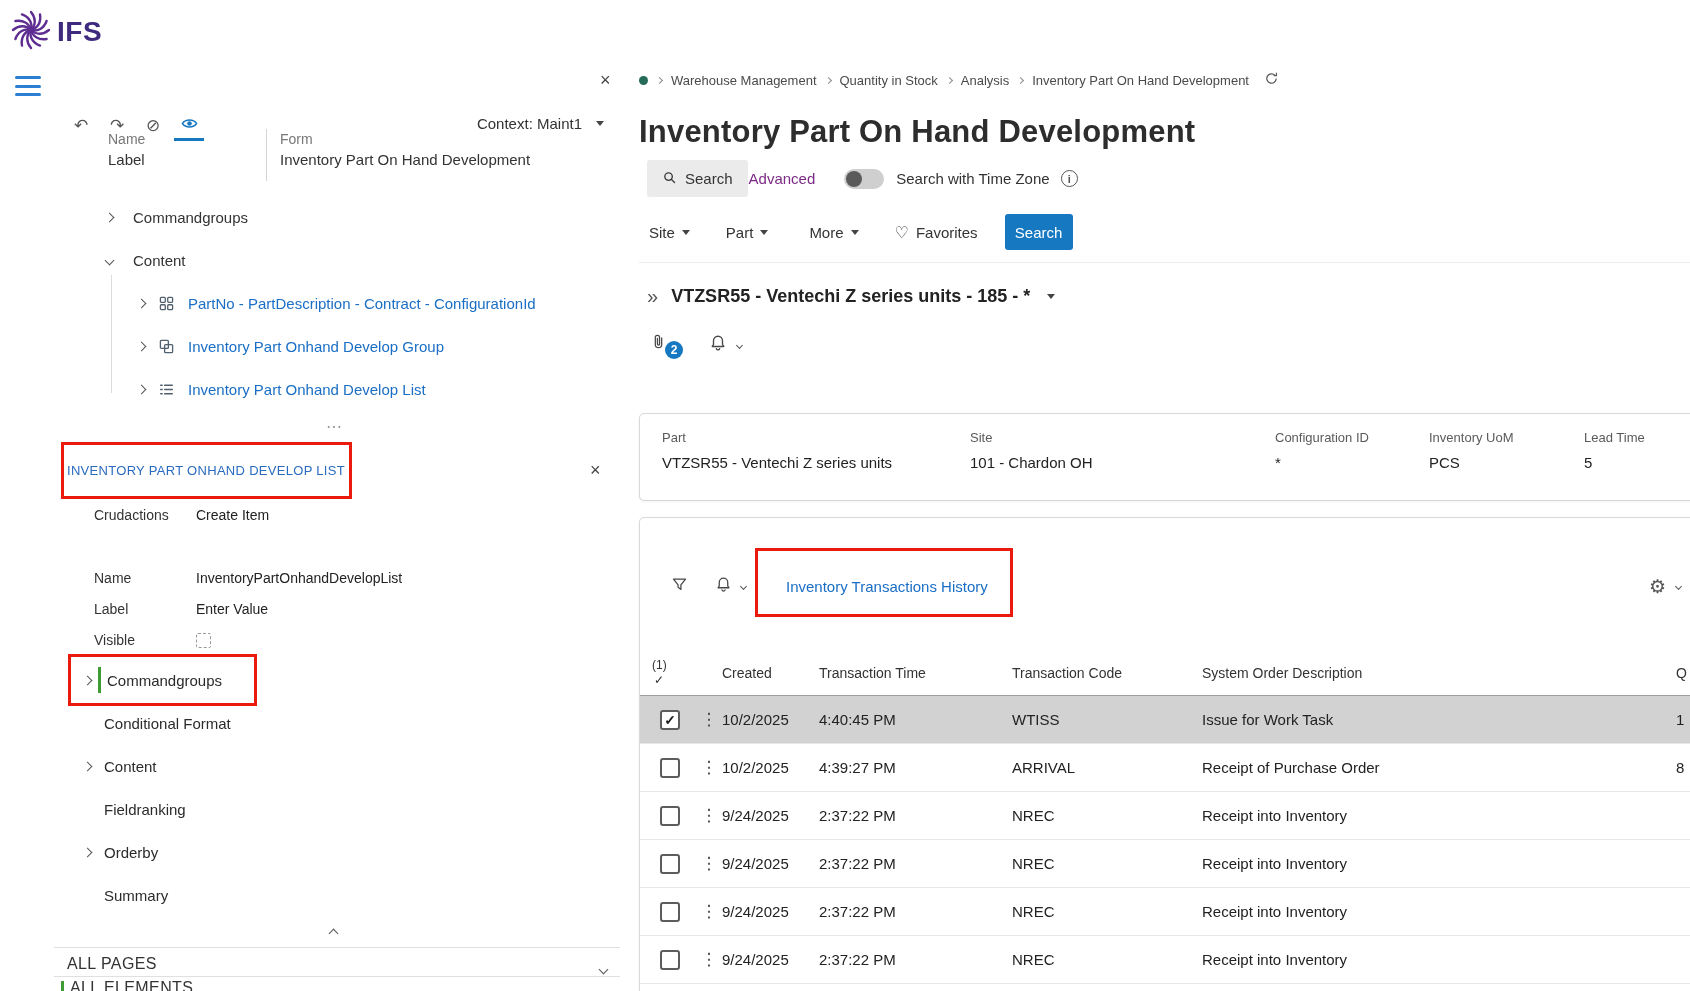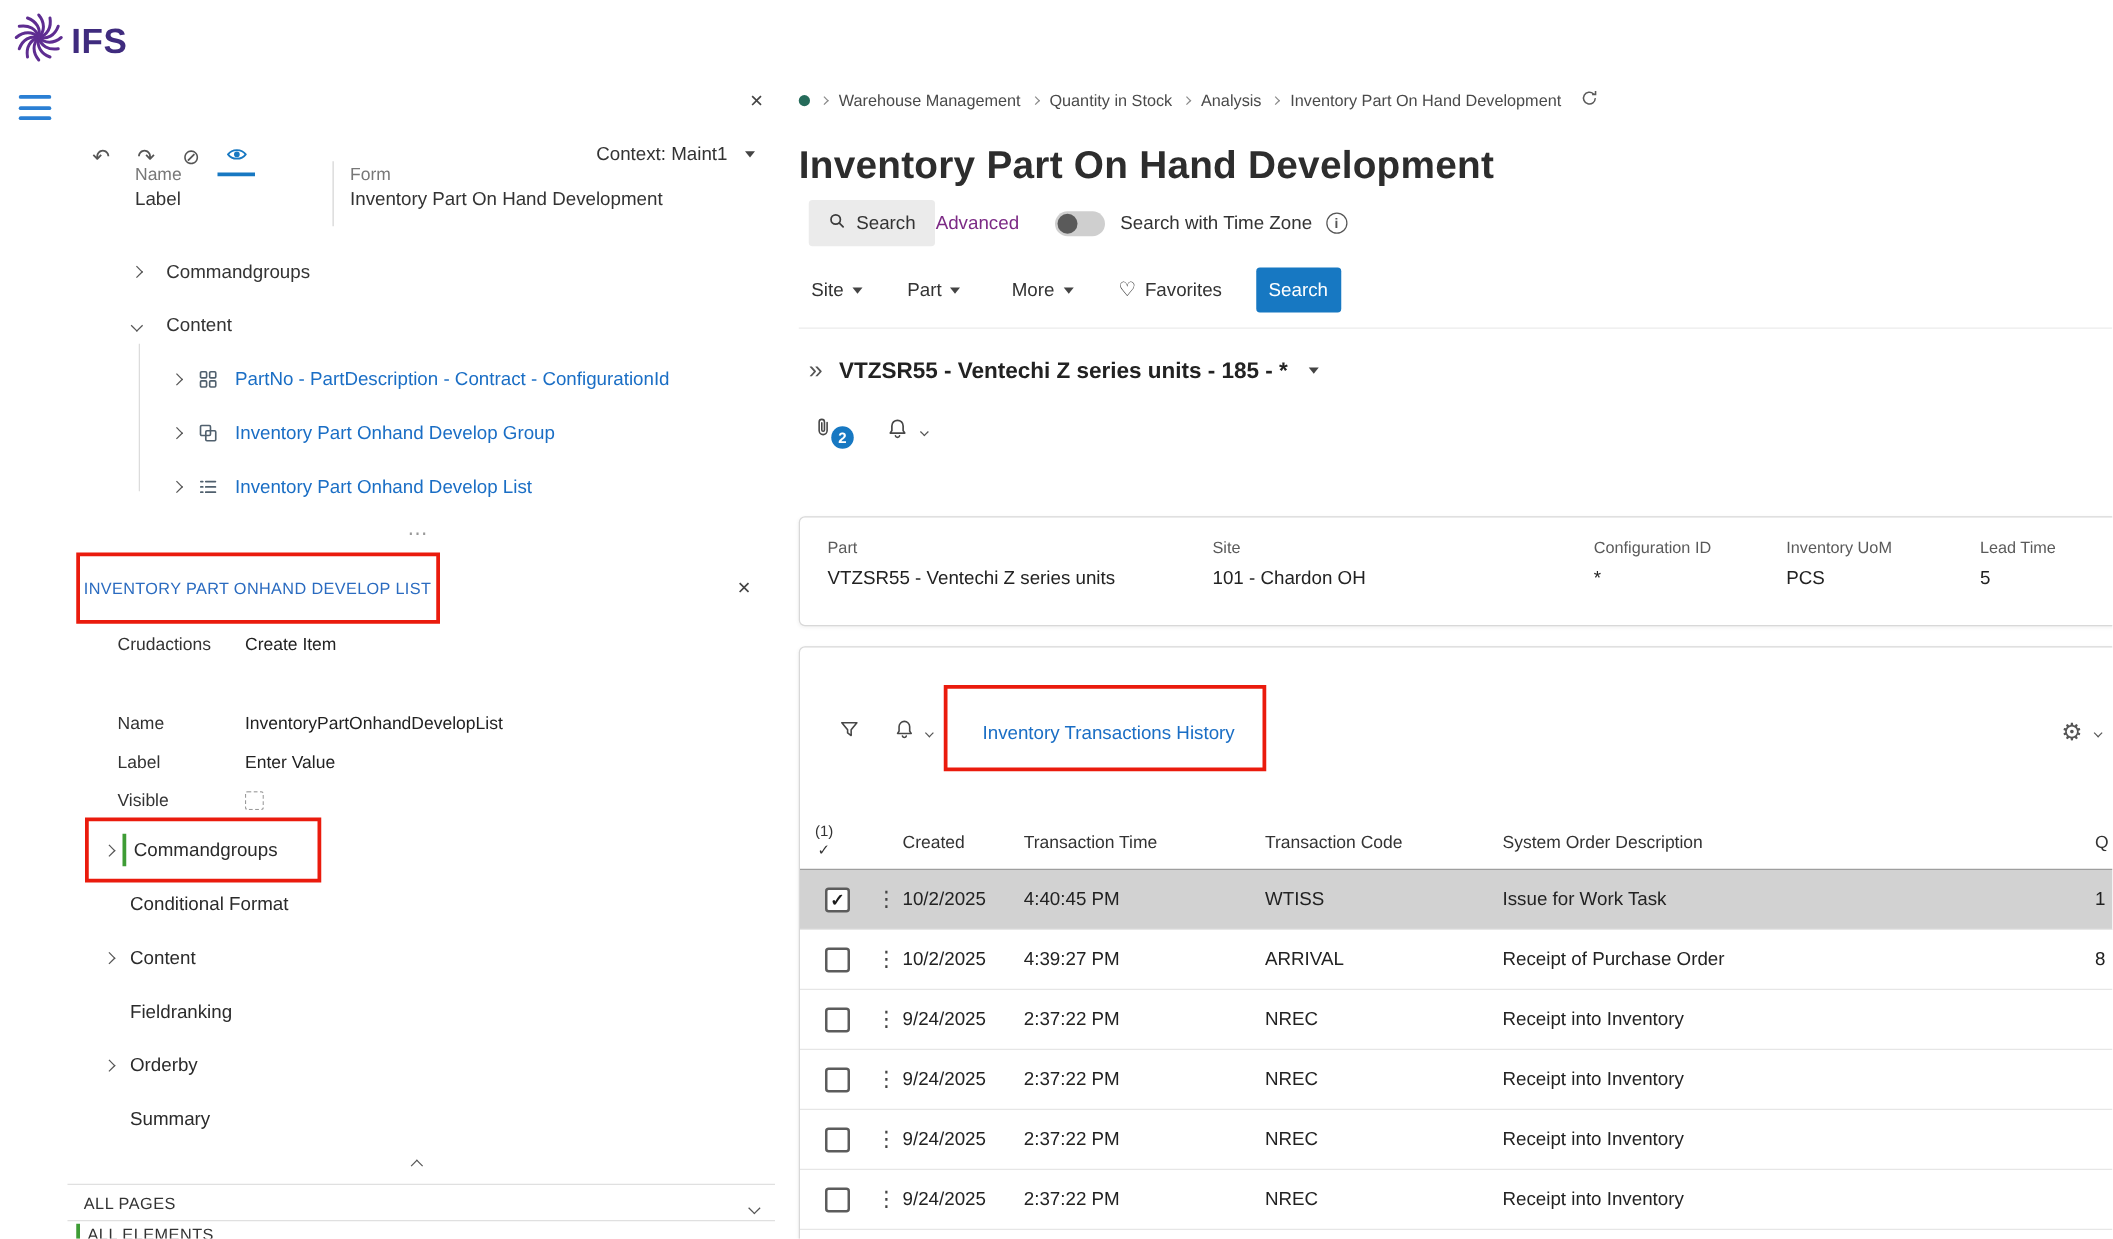--- a/index.html
+++ b/index.html
@@ -53,21 +53,21 @@
   .prow .pv{color:#222;white-space:nowrap}
   .dashedbox{width:15px;height:15px;border:1px dashed #9a9a9a;border-radius:2px;cursor:pointer}
 
   .secrow{position:absolute;left:22px;width:530px;height:30px;display:flex;align-items:center;cursor:pointer}
   .secrow .slot{width:22px;display:flex;justify-content:center}
   .secrow .t{font-size:15px;color:#2b2b2b;margin-left:6px;white-space:nowrap}
   .gbar{width:3px;height:26px;background:#3e9c35}
   .gbar.small{height:16px}
 
   .pfoot-line{position:absolute;left:0;width:566px;height:1px;background:#e0e0e0}
-  .pfoot{position:absolute;font-size:13px;color:#333;letter-spacing:.4px;cursor:pointer;display:flex;align-items:flex-end}
+  .pfoot{position:absolute;font-size:16px;color:#333;letter-spacing:.4px;cursor:pointer;display:flex;align-items:flex-end}
 
   
   .anno{position:absolute;border:3px solid #ea1b0d;z-index:40;pointer-events:none}
 
   
   .crumbs{left:639px;top:70px;height:20px;display:flex;align-items:center;gap:9px;font-size:13px;color:#4a4a4a;white-space:nowrap}
   .dot{width:9px;height:9px;border-radius:50%;background:#256b5a}
   .crumb{cursor:pointer}
   .ptitle{left:639px;top:114px;font-size:31px;font-weight:700;color:#2d2d2d;letter-spacing:.2px;white-space:nowrap}
 

